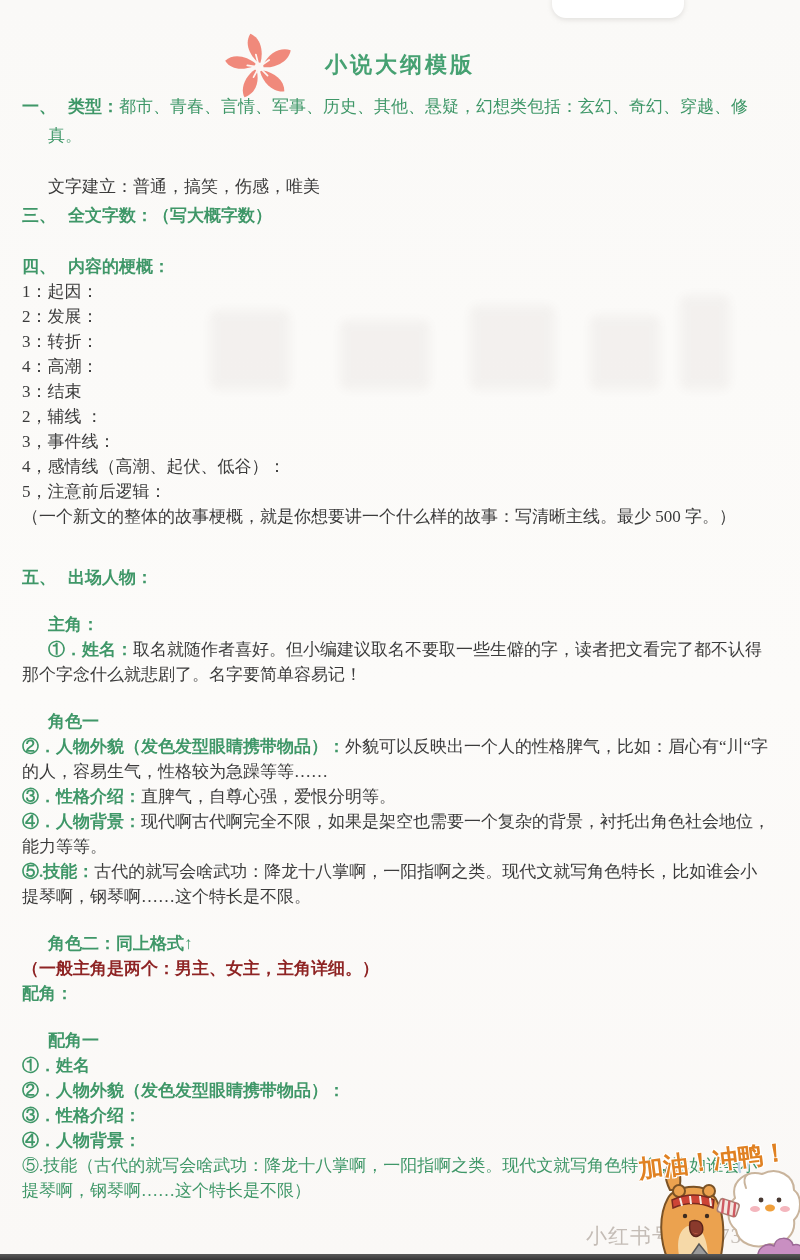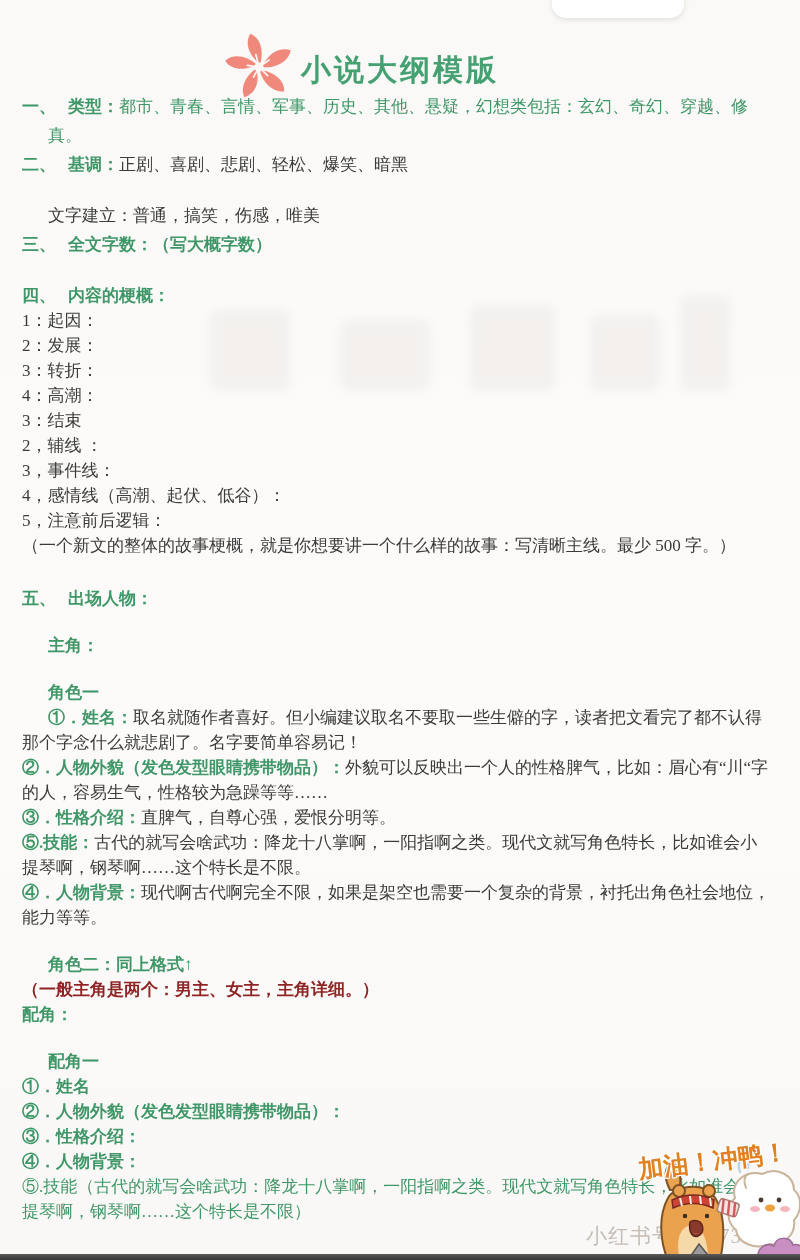--- a/index.html
+++ b/index.html
@@ -13,38 +13,38 @@
     font-family:"Liberation Serif","DejaVu Serif",serif;
   }
   .top-card{
     position:absolute; left:552px; top:-14px; width:132px; height:32px;
     background:#ffffff; border-radius:14px;
     box-shadow:0 2px 5px rgba(160,155,150,0.25);
   }
   .flower{ position:absolute; left:220px; top:24px; width:78px; height:86px; }
   .title{
     position:absolute; left:0; top:50px; width:800px;
-    text-align:center; font-size:30px; font-weight:bold;
+    text-align:center; font-size:22px; font-weight:bold;
     color:#46a172; letter-spacing:3px;
   }
   .content{
     position:absolute; top:92px; left:22px; right:30px;
     font-size:17px; color:#3b3b3b;
   }
   .ln{ line-height:25px; }
   .intro .ln{ line-height:29px; }
   .g{ color:#3f9768; }
   .b{ font-weight:bold; }
   .maroon{ color:#8e2424; }
   .num{ margin-right:12px; }
   .hang{ padding-left:26px; text-indent:-26px; }
   .ind1{ margin-left:26px;margin-top:22px; }
   .fi{ text-indent:26px; }
   .sec4{ margin-top:24px; }
-  .sec5{ margin-top:28px; }
+  .sec5{ margin-top:36px; }
   
   .center-watermark{ position:absolute; left:210px; top:290px; width:520px; height:110px;
     filter:blur(5px); opacity:0.05; pointer-events:none; }
   .center-watermark i{ position:absolute; background:#6a5550; border-radius:8px; }
   .center-watermark i:nth-child(1){ left:0;   top:20px; width:80px; height:80px; }
   .center-watermark i:nth-child(2){ left:130px; top:30px; width:90px; height:70px; }
   .center-watermark i:nth-child(3){ left:260px; top:15px; width:85px; height:85px; }
   .center-watermark i:nth-child(4){ left:380px; top:25px; width:70px; height:75px; }
   .center-watermark i:nth-child(5){ left:470px; top:5px;  width:50px; height:95px; }
   .bottom-watermark{
@@ -88,21 +88,20 @@
       </g>
     </g>
   </svg>
 
   <h1 class="title">小说大纲模版</h1>
 
   <div class="content">
 
     <div class="intro">
       <p class="ln hang"><span class="g b num">一、</span><span class="g b">类型：</span><span class="g">都市、青春、言情、军事、历史、其他、悬疑，幻想类包括：玄幻、奇幻、穿越、修真。</span></p>
-      <p class="ln"><span class="g b num">二、</span><span class="g b">基调：</span><span>正剧、喜剧、悲剧、轻松、爆笑、暗黑</span></p>
       <p class="ln ind1">文字建立：普通，搞笑，伤感，唯美</p>
       <p class="ln"><span class="g b num">三、</span><span class="g b">全文字数：</span><span class="g b">（写大概字数）</span></p>
     </div>
 
     <div>
       <p class="ln sec4"><span class="g b num">四、</span><span class="g b">内容的梗概：</span></p>
       <p class="ln">1：起因：</p>
       <p class="ln">2：发展：</p>
       <p class="ln">3：转折：</p>
       <p class="ln">4：高潮：</p>
@@ -110,26 +109,26 @@
       <p class="ln">2，辅线 ：</p>
       <p class="ln">3，事件线：</p>
       <p class="ln">4，感情线（高潮、起伏、低谷）：</p>
       <p class="ln">5，注意前后逻辑：</p>
       <p class="ln">（一个新文的整体的故事梗概，就是你想要讲一个什么样的故事：写清晰主线。最少 500 字。）</p>
     </div>
 
     <div>
       <p class="ln sec5"><span class="g b num">五、</span><span class="g b">出场人物：</span></p>
       <p class="ln ind1 g b">主角：</p>
+      <p class="ln fi"><span class="g b">①．姓名：</span><span>取名就随作者喜好。但小编建议取名不要取一些生僻的字，读者把文看完了都不认得那个字念什么就悲剧了。名字要简单容易记！</span></p>
       <p class="ln ind1 g b">角色一</p>
-      <p class="ln fi"><span class="g b">①．姓名：</span><span>取名就随作者喜好。但小编建议取名不要取一些生僻的字，读者把文看完了都不认得那个字念什么就悲剧了。名字要简单容易记！</span></p>
       <p class="ln"><span class="g b">②．人物外貌（发色发型眼睛携带物品）：</span><span>外貌可以反映出一个人的性格脾气，比如：眉心有“川“字的人，容易生气，性格较为急躁等等……</span></p>
       <p class="ln"><span class="g b">③．性格介绍：</span><span>直脾气，自尊心强，爱恨分明等。</span></p>
+      <p class="ln"><span class="g b">④．人物背景：</span><span>现代啊古代啊完全不限，如果是架空也需要一个复杂的背景，衬托出角色社会地位，能力等等。</span></p>
       <p class="ln"><span class="g b">⑤.技能：</span><span>古代的就写会啥武功：降龙十八掌啊，一阳指啊之类。现代文就写角色特长，比如谁会小提琴啊，钢琴啊……这个特长是不限。</span></p>
-      <p class="ln"><span class="g b">④．人物背景：</span><span>现代啊古代啊完全不限，如果是架空也需要一个复杂的背景，衬托出角色社会地位，能力等等。</span></p>
       <p class="ln ind1 g b">角色二：同上格式↑</p>
       <p class="ln maroon b">（一般主角是两个：男主、女主，主角详细。）</p>
       <p class="ln g b">配角：</p>
       <p class="ln ind1 g b">配角一</p>
       <p class="ln g b">①．姓名</p>
       <p class="ln g b">②．人物外貌（发色发型眼睛携带物品）：</p>
       <p class="ln g b">③．性格介绍：</p>
       <p class="ln g b">④．人物背景：</p>
       <p class="ln g">⑤.技能（古代的就写会啥武功：降龙十八掌啊，一阳指啊之类。现代文就写角色特长，比如谁会小提琴啊，钢琴啊……这个特长是不限）</p>
     </div>

